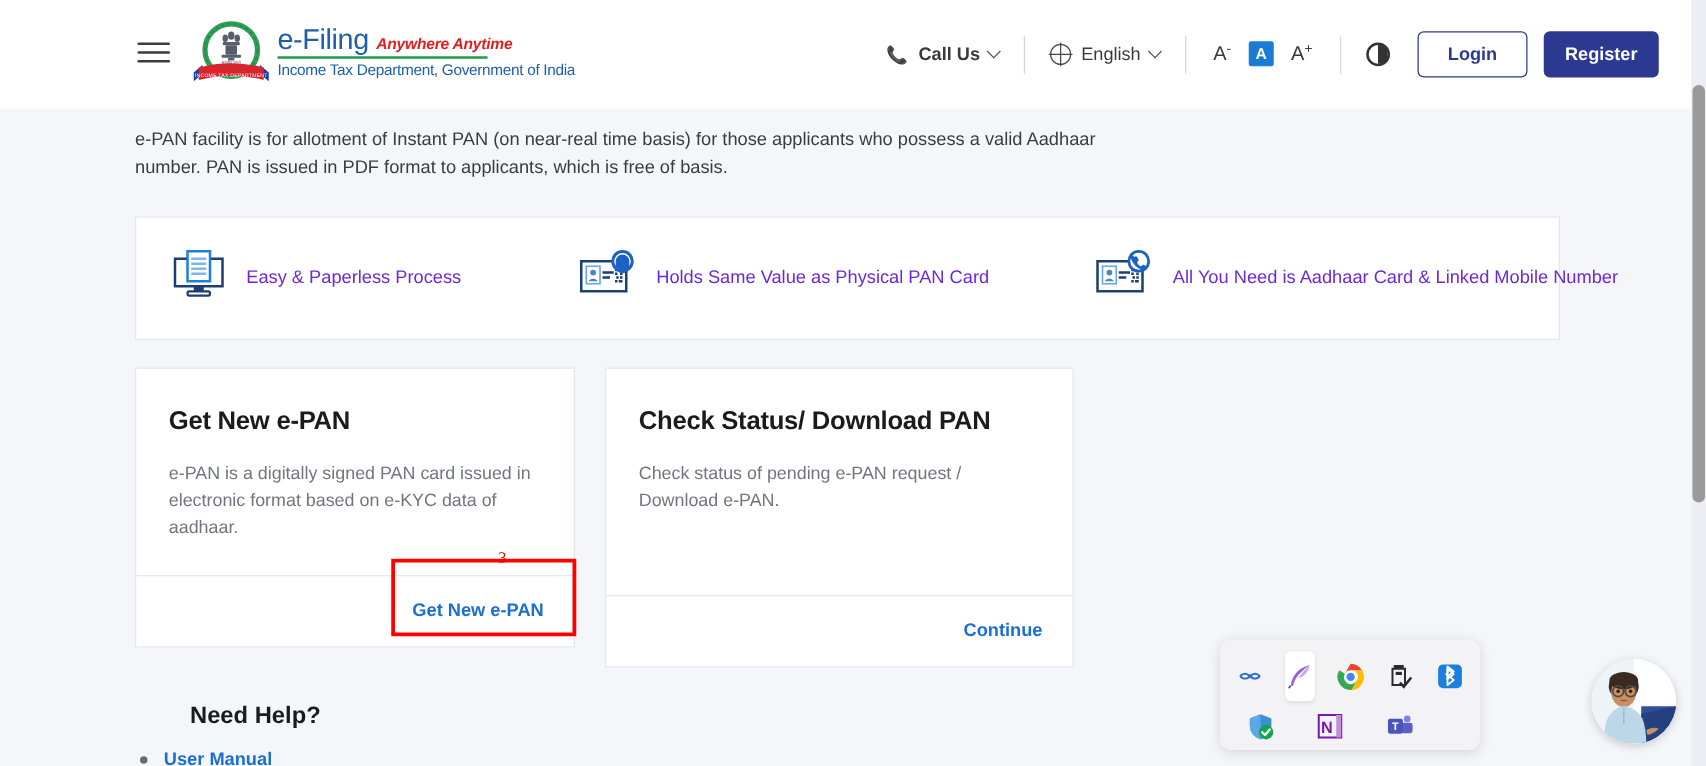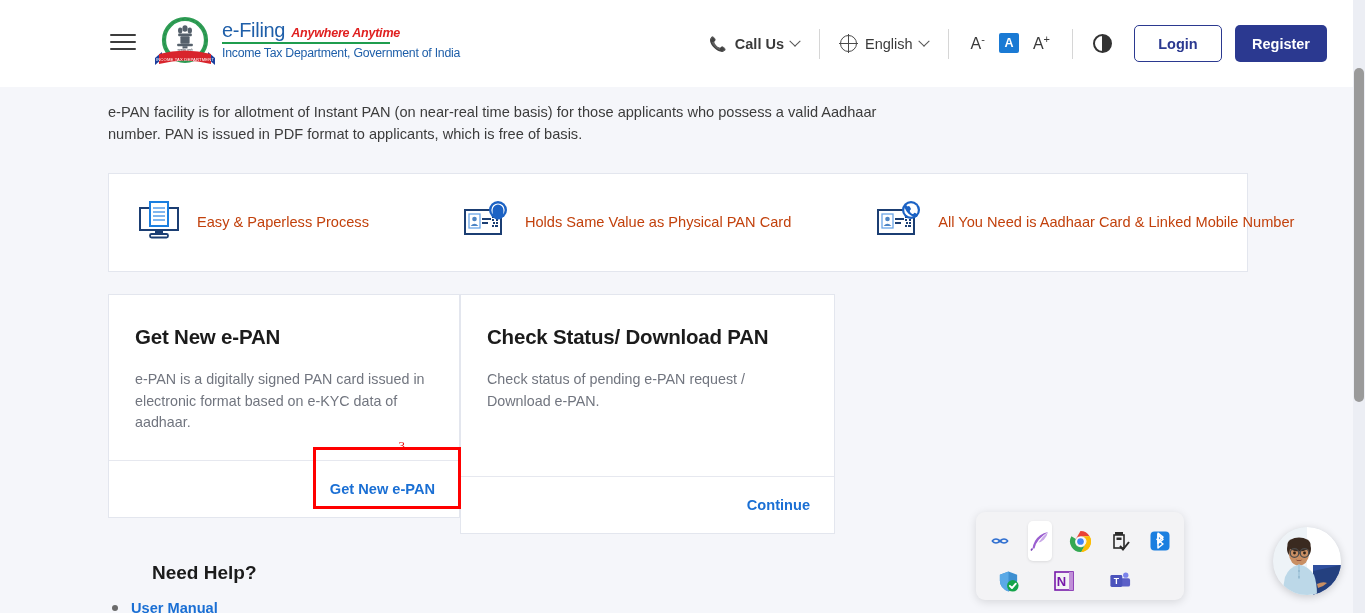--- a/index.html
+++ b/index.html
@@ -67,21 +67,21 @@
   .logo-text {
     margin-left: 4px;
     padding-top: 6px;
   }
   .logo-line1 {
     display: flex;
     align-items: baseline;
     line-height: 1;
   }
   .brand-efiling {
-    font-size: 20px;
+    font-size: 23px;
     color: #1f5fa9;
     letter-spacing: -0.3px;
     font-weight: 400;
   }
   .brand-tag {
     font-size: 12.5px;
     color: #e02020;
     font-style: italic;
     font-weight: bold;
     margin-left: 6px;
@@ -255,27 +255,28 @@
     align-items: center;
     flex: none;
   }
   .f1 { margin-left: 28px; }
   .f2 { margin-left: 94px; }
   .f3 { margin-left: 85px; }
   .feature-ico { flex: none; margin-right: 16px; }
   .feature-label {
     font-size: 14.6px;
     line-height: 21px;
-    color: #c2410c;
+    color: #6d28d9;
   }
 
   
   .cards {
     margin-top: 22px;
     display: flex;
+    gap: 24px;
   }
   .card {
     background: #ffffff;
     border: 1px solid #e3e6ee;
     display: flex;
     flex-direction: column;
   }
   .card-1 { width: 352px; height: 224px; }
   .card-2 { width: 375px; height: 240px; }
   .card-body { flex: 1; padding: 30px 26px 0 26px; position: relative; }

